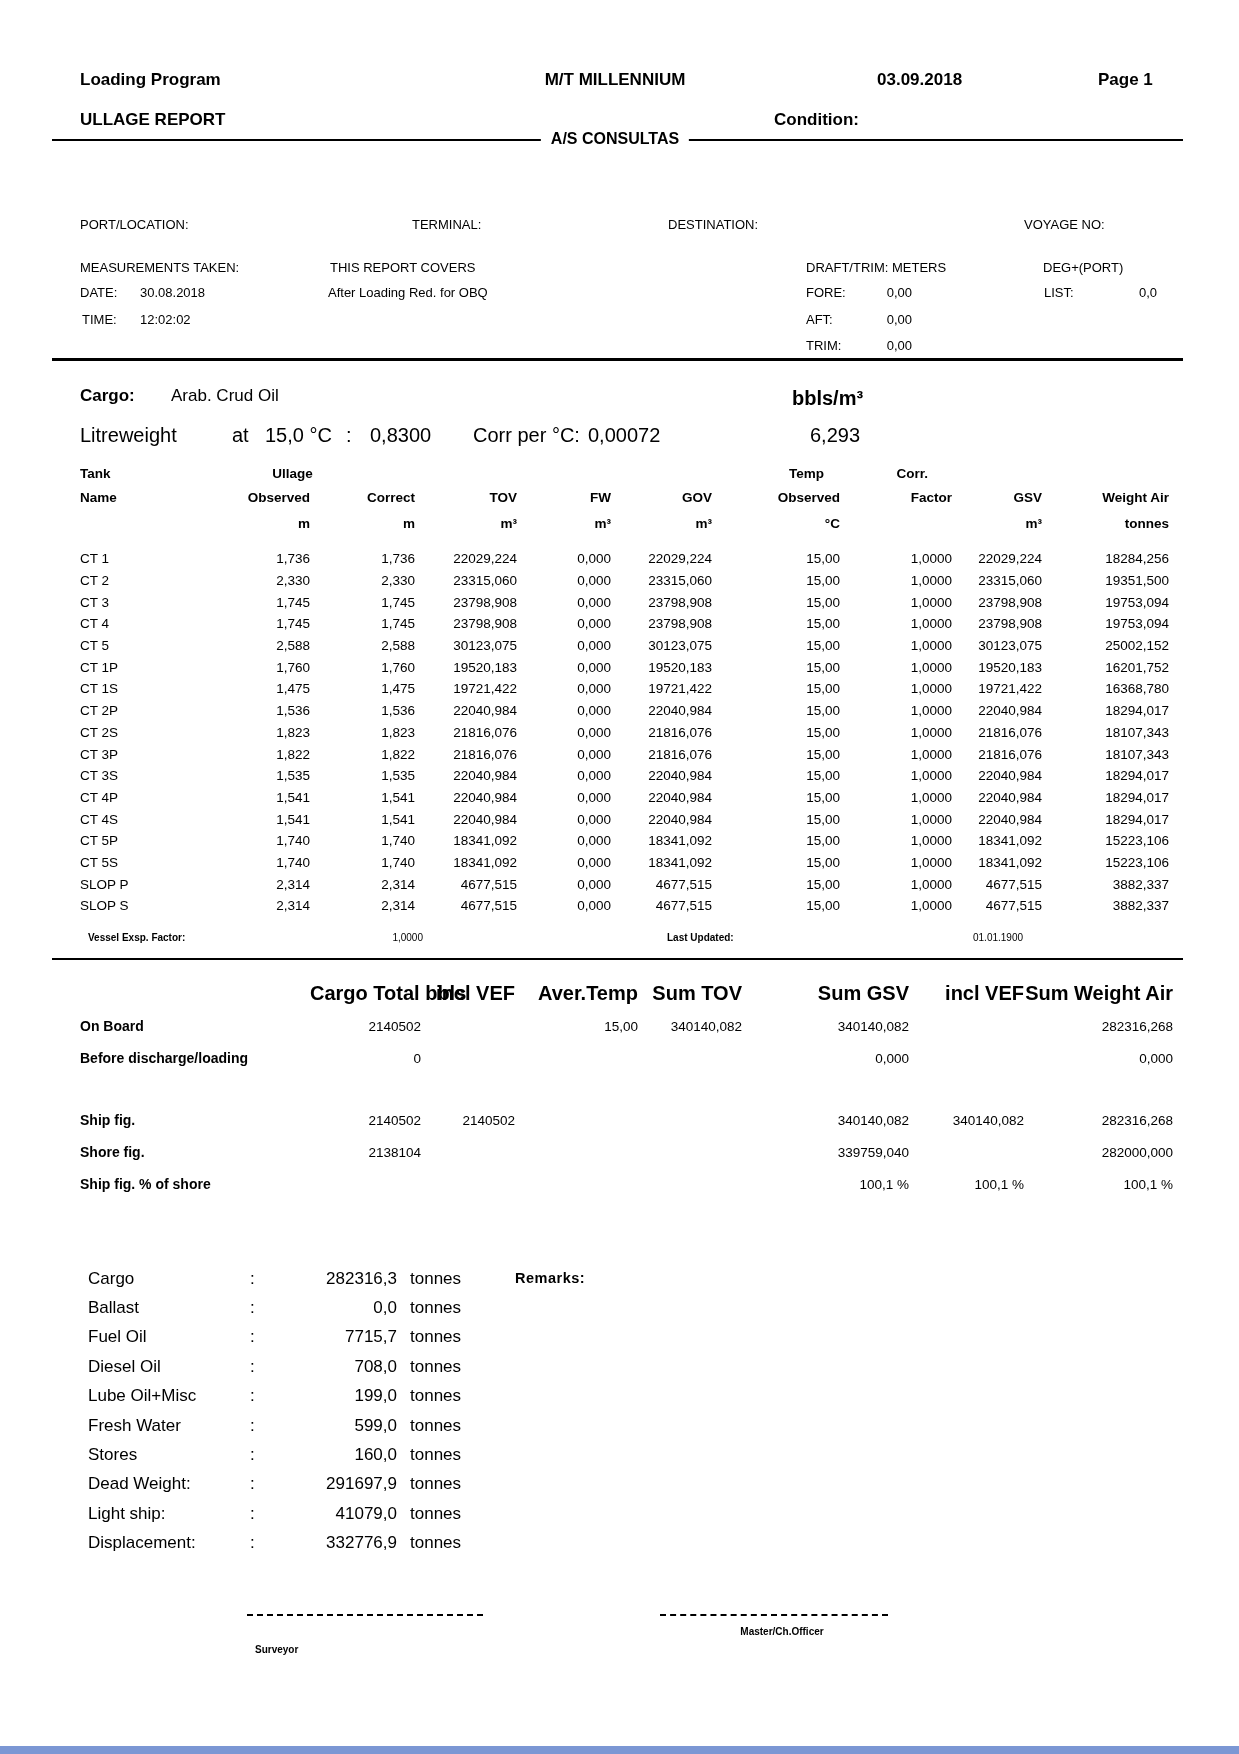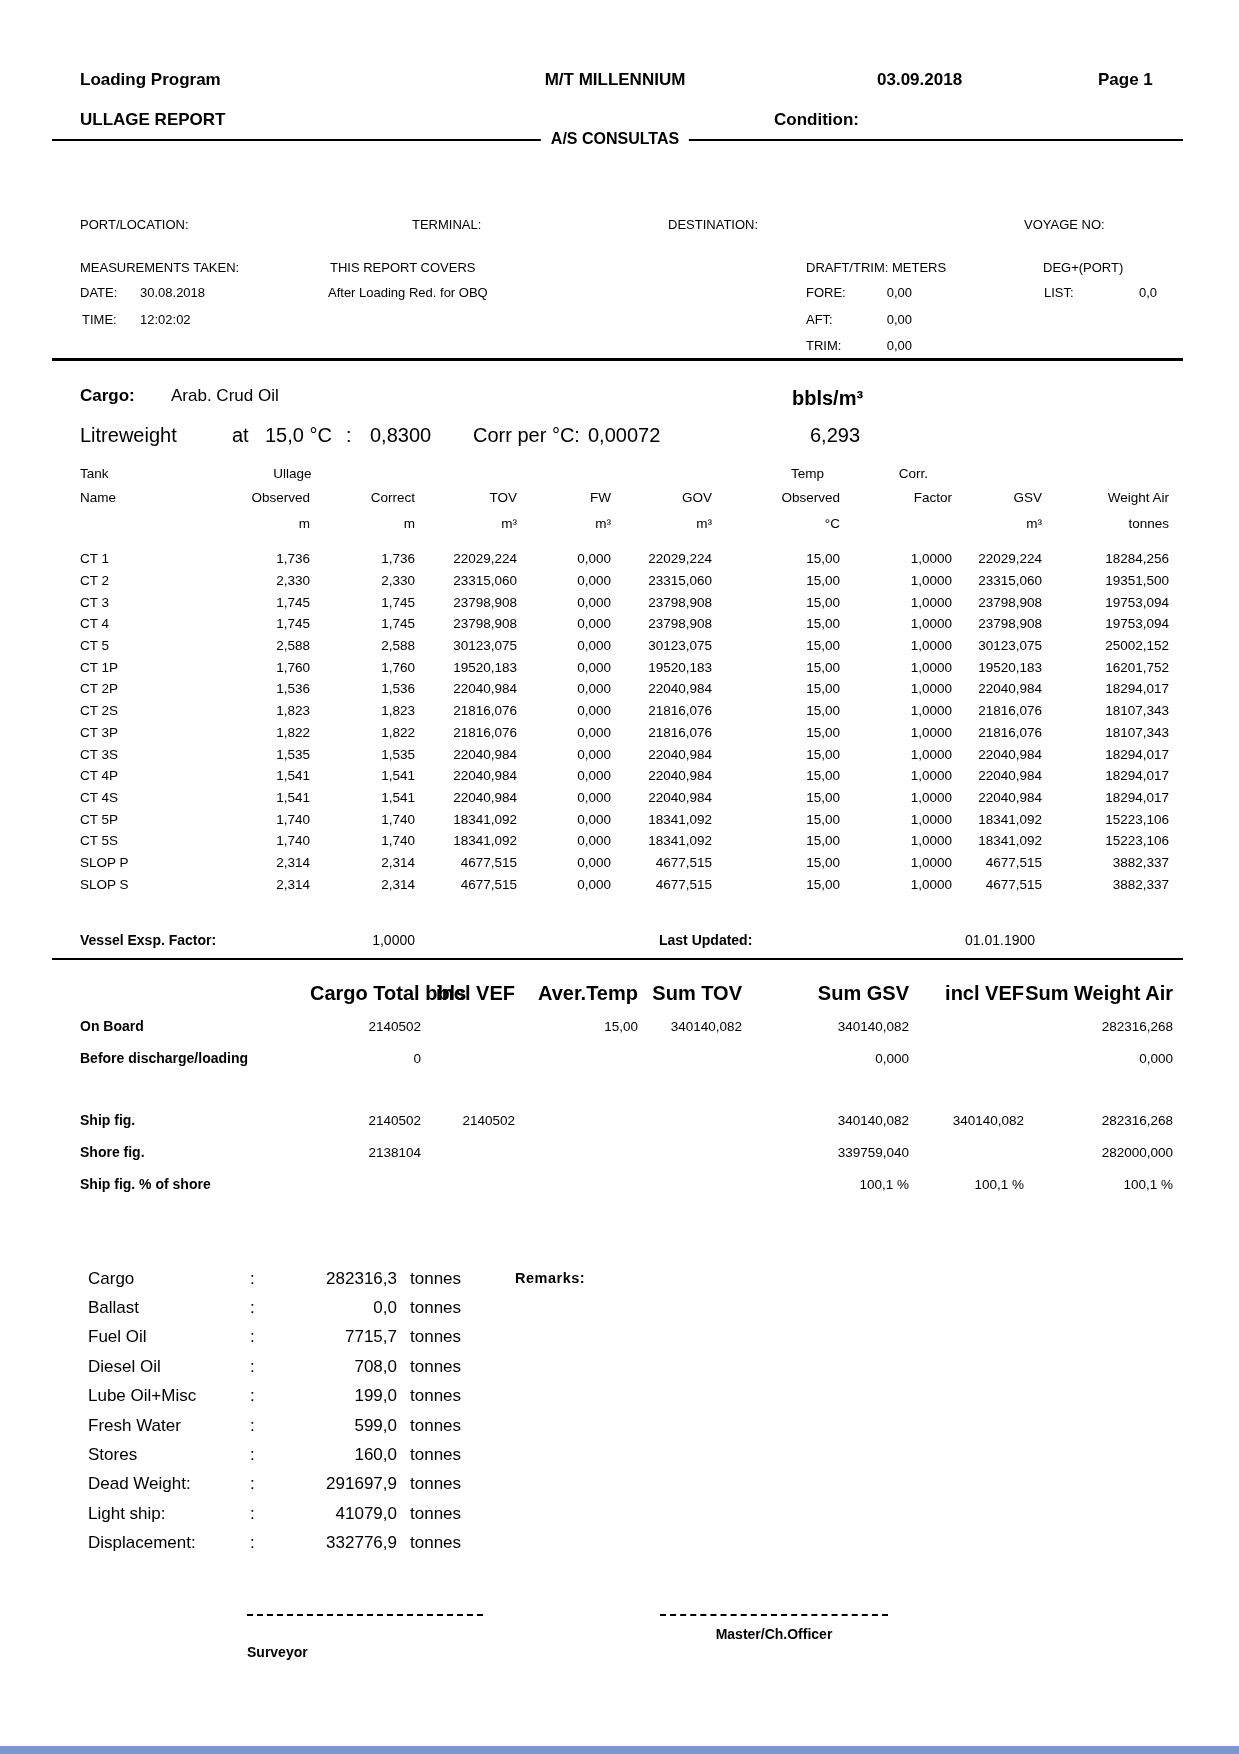--- a/index.html
+++ b/index.html
@@ -1,33 +1,33 @@
 <!DOCTYPE html>
 <html><head>
 <meta charset="utf-8">
 <style>
   html,body{margin:0;padding:0;background:#ffffff;}
   #page{position:relative;width:1239px;height:1754px;background:#ffffff;color:#000;
         font-family:"Liberation Sans",sans-serif;overflow:hidden;}
   .abs{position:absolute;white-space:nowrap;}
   .b{font-weight:bold;}
   .fs13{font-size:13px;}
-  .fs14{font-size:14px;}
+  .fs14{font-size:10px;margin-left:8px;}
   .fs16{font-size:20px;}
   .fs17{font-size:17px;}
   .rule{position:absolute;left:52px;width:1131px;background:#000;}
   #consultas-text{position:absolute;top:130px;left:615px;transform:translateX(-50%);
         background:#fff;padding:0 10px;font-size:16px;font-weight:bold;}
   table.doc{border-collapse:collapse;table-layout:fixed;position:absolute;}
   table.doc td{padding:0;white-space:nowrap;vertical-align:middle;font-size:13.5px;overflow:visible;}
 
   #tank-table{left:80px;top:462px;width:1089px;}
   #tank-table td{text-align:right;}
   #tank-table td:first-child{text-align:left;}
-  #tank-table thead td{font-weight:normal;margin-left:8px;}
+  #tank-table thead td{font-weight:bold;margin-left:8px;}
   #tank-table tbody tr{height:21.7px;}
 
   #summary-table{left:80px;top:976px;width:1093px;}
   #summary-table td{text-align:right;}
   #summary-table td:first-child{text-align:left;font-weight:bold;font-size:14px;}
   #summary-table thead td{font-weight:bold;font-size:20px;}
   #summary-table thead tr{height:34px;}
   #summary-table tbody tr{height:32px;}
   #summary-table tbody.spacer tr{height:30px;}
 
@@ -211,20 +211,32 @@
           <td>1,760</td>
           <td>19520,183</td>
           <td>0,000</td>
           <td>19520,183</td>
           <td>15,00</td>
           <td>1,0000</td>
           <td>19520,183</td>
           <td>16201,752</td>
         </tr>
         <tr>
+          <td>CT 1S</td>
+          <td>1,475</td>
+          <td>1,475</td>
+          <td>19721,422</td>
+          <td>0,000</td>
+          <td>19721,422</td>
+          <td>15,00</td>
+          <td>1,0000</td>
+          <td>19721,422</td>
+          <td>16368,780</td>
+        </tr>
+        <tr>
           <td>CT 2P</td>
           <td>1,536</td>
           <td>1,536</td>
           <td>22040,984</td>
           <td>0,000</td>
           <td>22040,984</td>
           <td>15,00</td>
           <td>1,0000</td>
           <td>22040,984</td>
           <td>18294,017</td>

